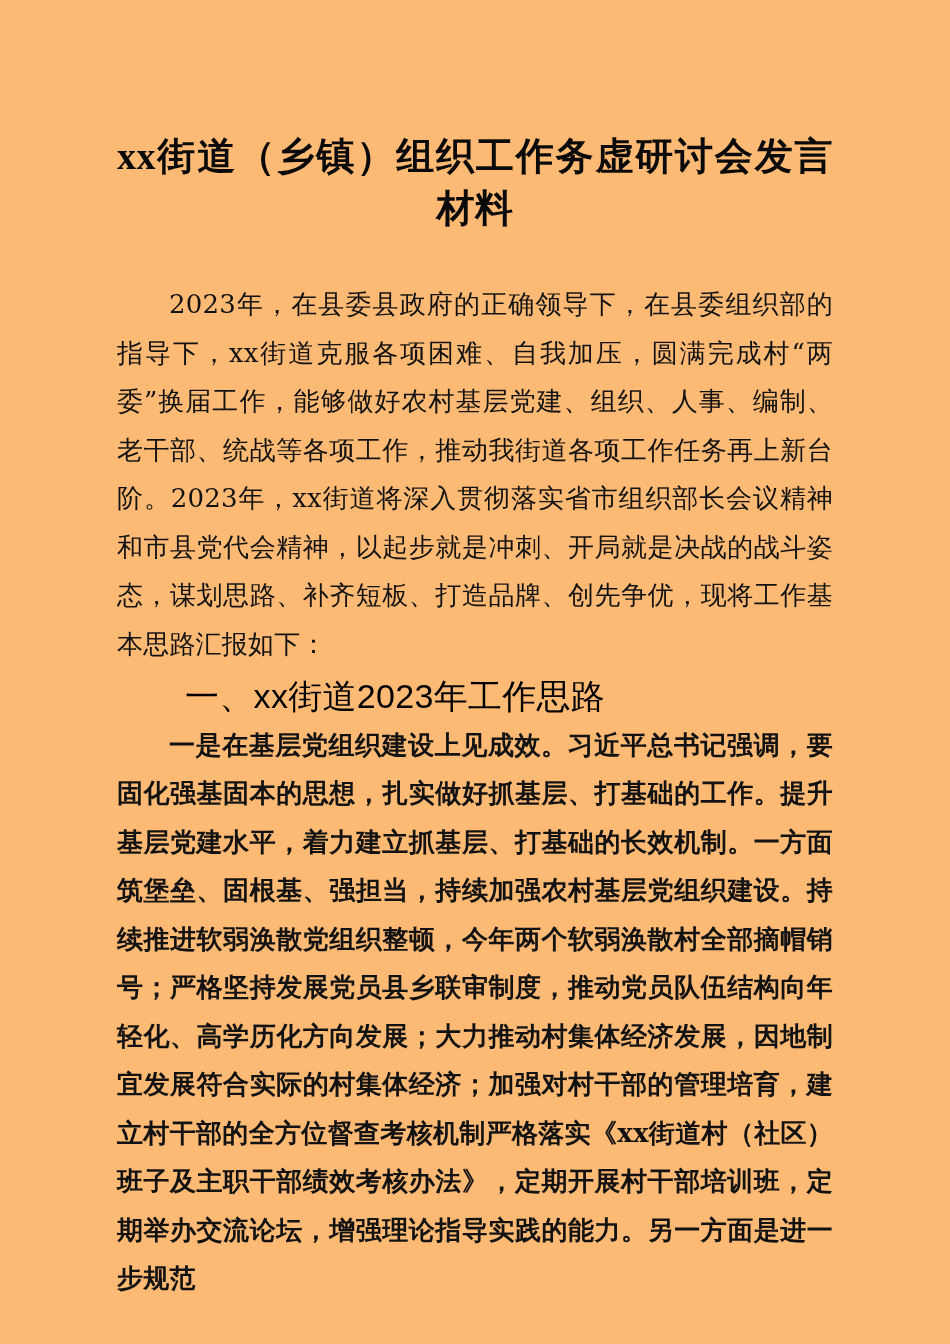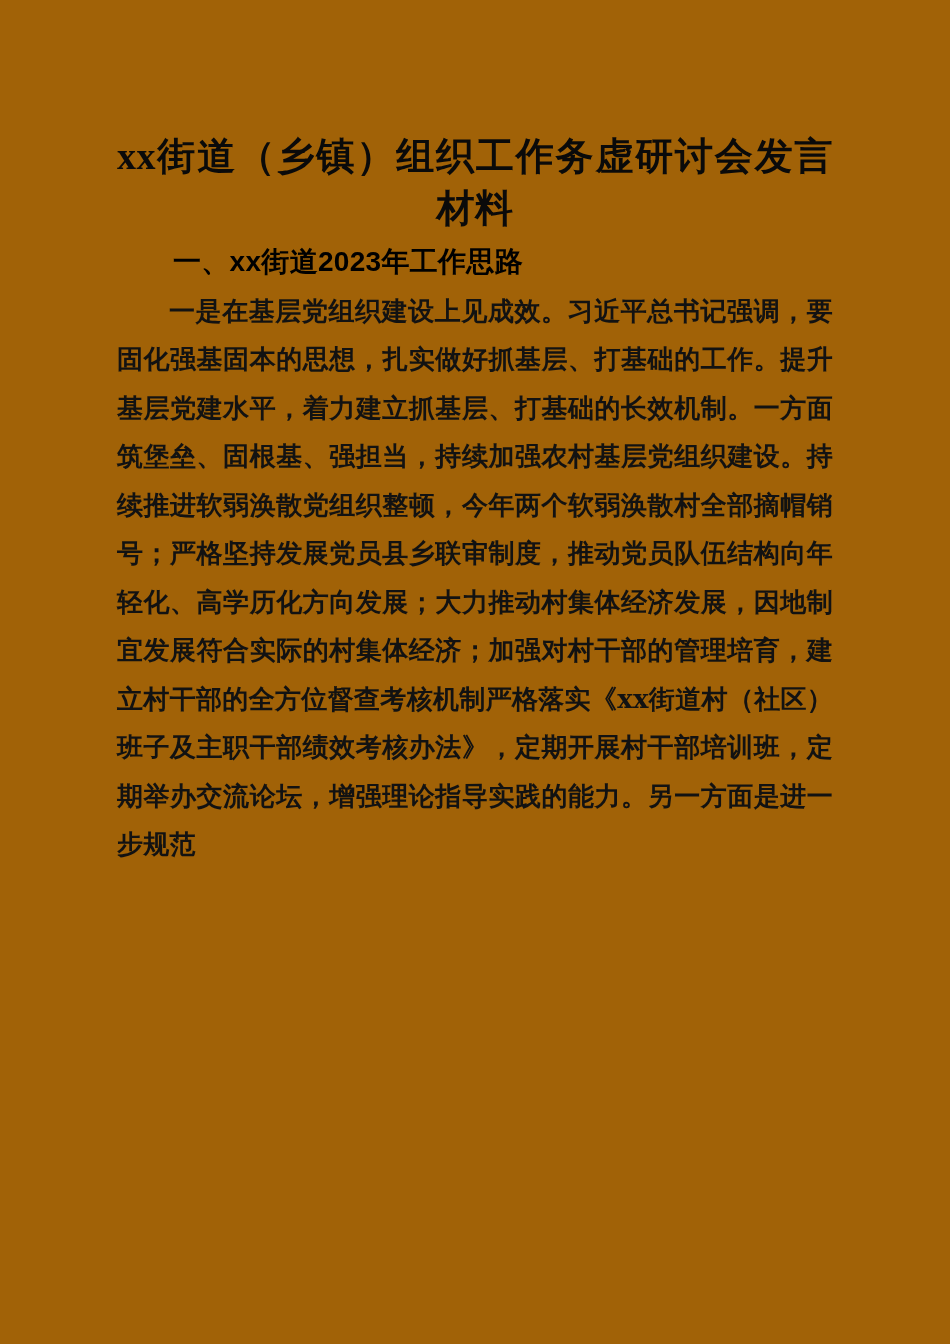--- a/index.html
+++ b/index.html
@@ -13,21 +13,21 @@
     overflow: hidden;
     font-family: "Liberation Serif", "DejaVu Serif", serif;
     color: #000000;
     -webkit-font-smoothing: antialiased;
   }
 
   .page {
     position: relative;
     width: 950px;
     height: 1344px;
-    background: #a16207;
+    background: #fdba74;
     box-sizing: border-box;
     padding: 0;
   }
 
   .content {
     position: absolute;
     left: 117px;
     top: 0;
     width: 716px;
   }
@@ -60,22 +60,22 @@
     letter-spacing: 0.2px;
   }
 
   .para-first {
     margin-top: 46px;
   }
 
   
   .section-heading {
     font-family: "Liberation Sans", "DejaVu Sans", sans-serif;
-    font-weight: bold;
-    font-size: 28px;
+    font-weight: normal;
+    font-size: 34px;
     line-height: 48.5px;
     margin: 0;
     margin-top: 4px;
     text-indent: 2em;
     color: #000000;
     letter-spacing: 0.3px;
   }
 
   .para-after-heading {
     margin-top: 0;
@@ -83,19 +83,20 @@
   }
 </style>
 </head>
 <body>
 
 <div class="page">
   <div class="content">
 
     <h1 class="doc-title">xx街道（乡镇）组织工作务虚研讨会发言材料</h1>
 
+    <p class="para para-first">2023年，在县委县政府的正确领导下，在县委组织部的指导下，xx街道克服各项困难、自我加压，圆满完成村“两委”换届工作，能够做好农村基层党建、组织、人事、编制、老干部、统战等各项工作，推动我街道各项工作任务再上新台阶。2023年，xx街道将深入贯彻落实省市组织部长会议精神和市县党代会精神，以起步就是冲刺、开局就是决战的战斗姿态，谋划思路、补齐短板、打造品牌、创先争优，现将工作基本思路汇报如下：</p>
 
     <h2 class="section-heading">一、xx街道2023年工作思路</h2>
 
     <p class="para para-after-heading">一是在基层党组织建设上见成效。习近平总书记强调，要固化强基固本的思想，扎实做好抓基层、打基础的工作。提升基层党建水平，着力建立抓基层、打基础的长效机制。一方面筑堡垒、固根基、强担当，持续加强农村基层党组织建设。持续推进软弱涣散党组织整顿，今年两个软弱涣散村全部摘帽销号；严格坚持发展党员县乡联审制度，推动党员队伍结构向年轻化、高学历化方向发展；大力推动村集体经济发展，因地制宜发展符合实际的村集体经济；加强对村干部的管理培育，建立村干部的全方位督查考核机制严格落实《xx街道村（社区）班子及主职干部绩效考核办法》，定期开展村干部培训班，定期举办交流论坛，增强理论指导实践的能力。另一方面是进一步规范</p>
 
   </div>
 </div>
 
 </body></html>

